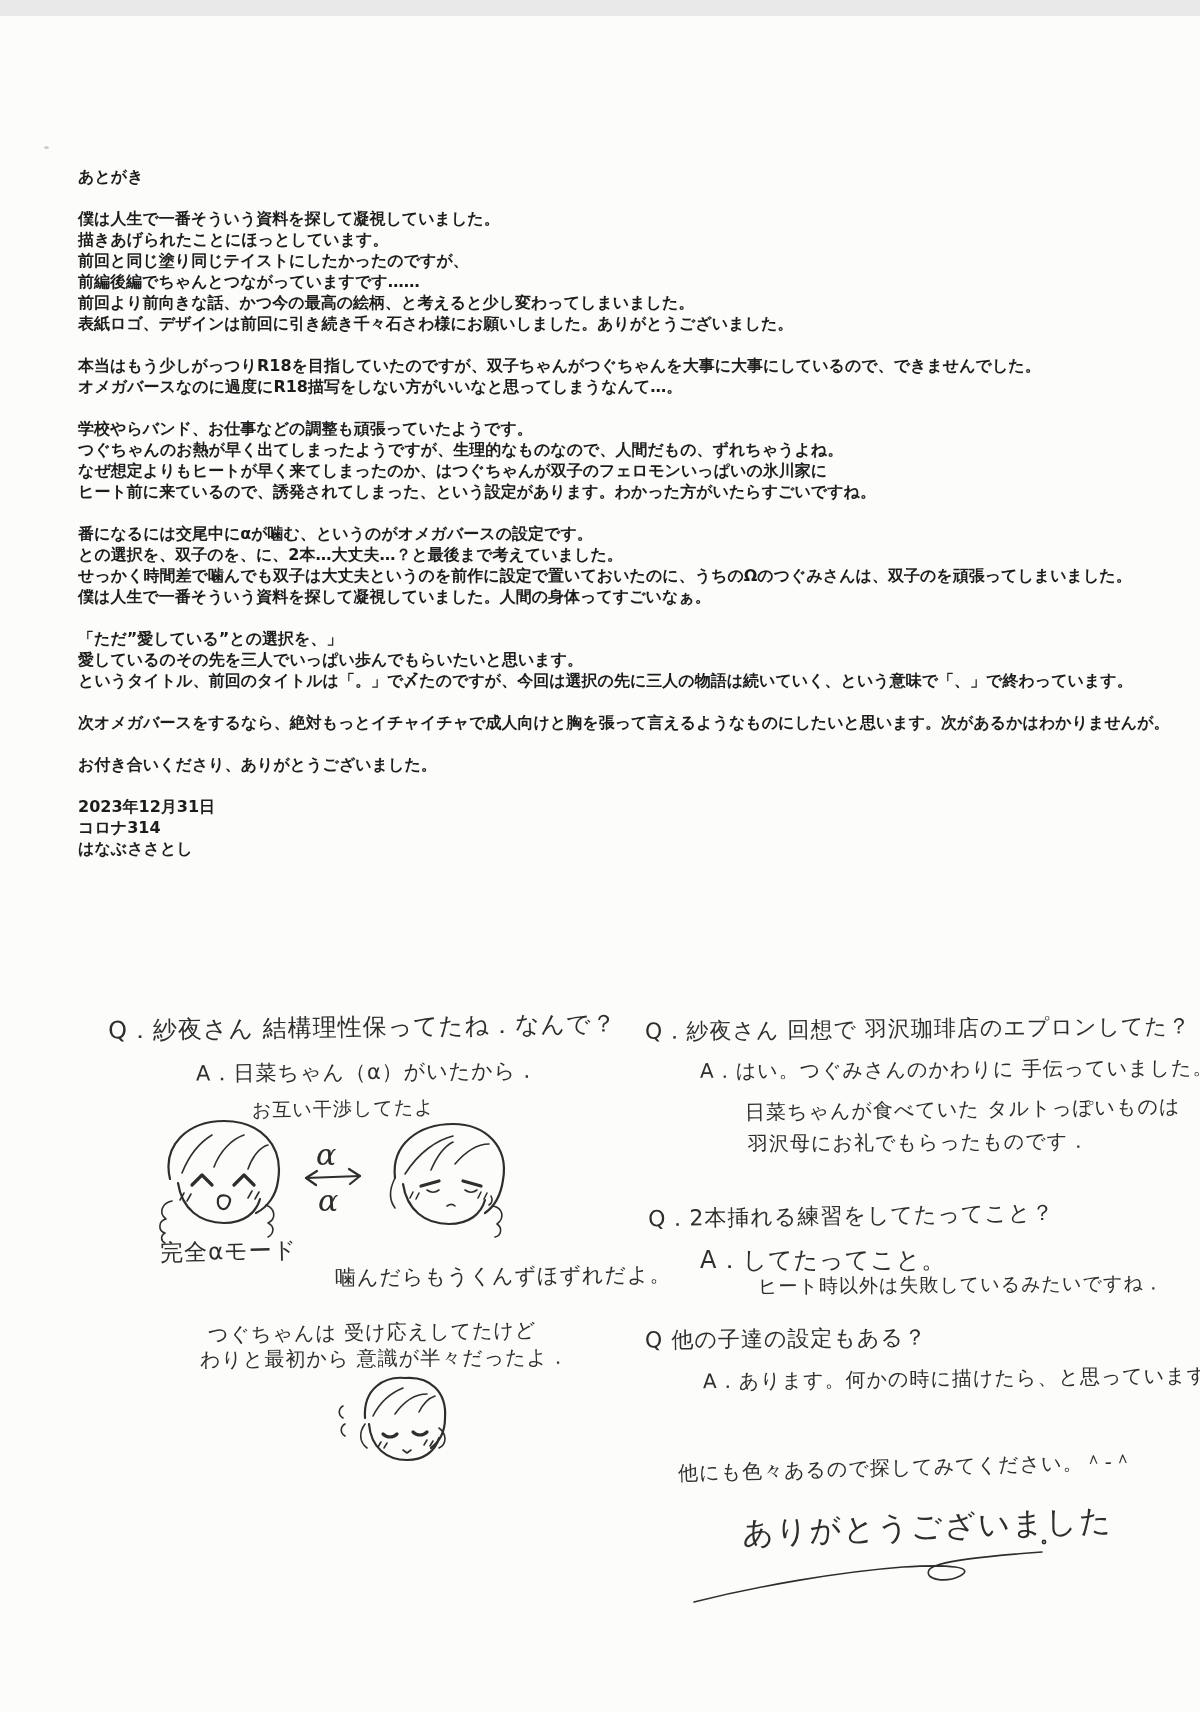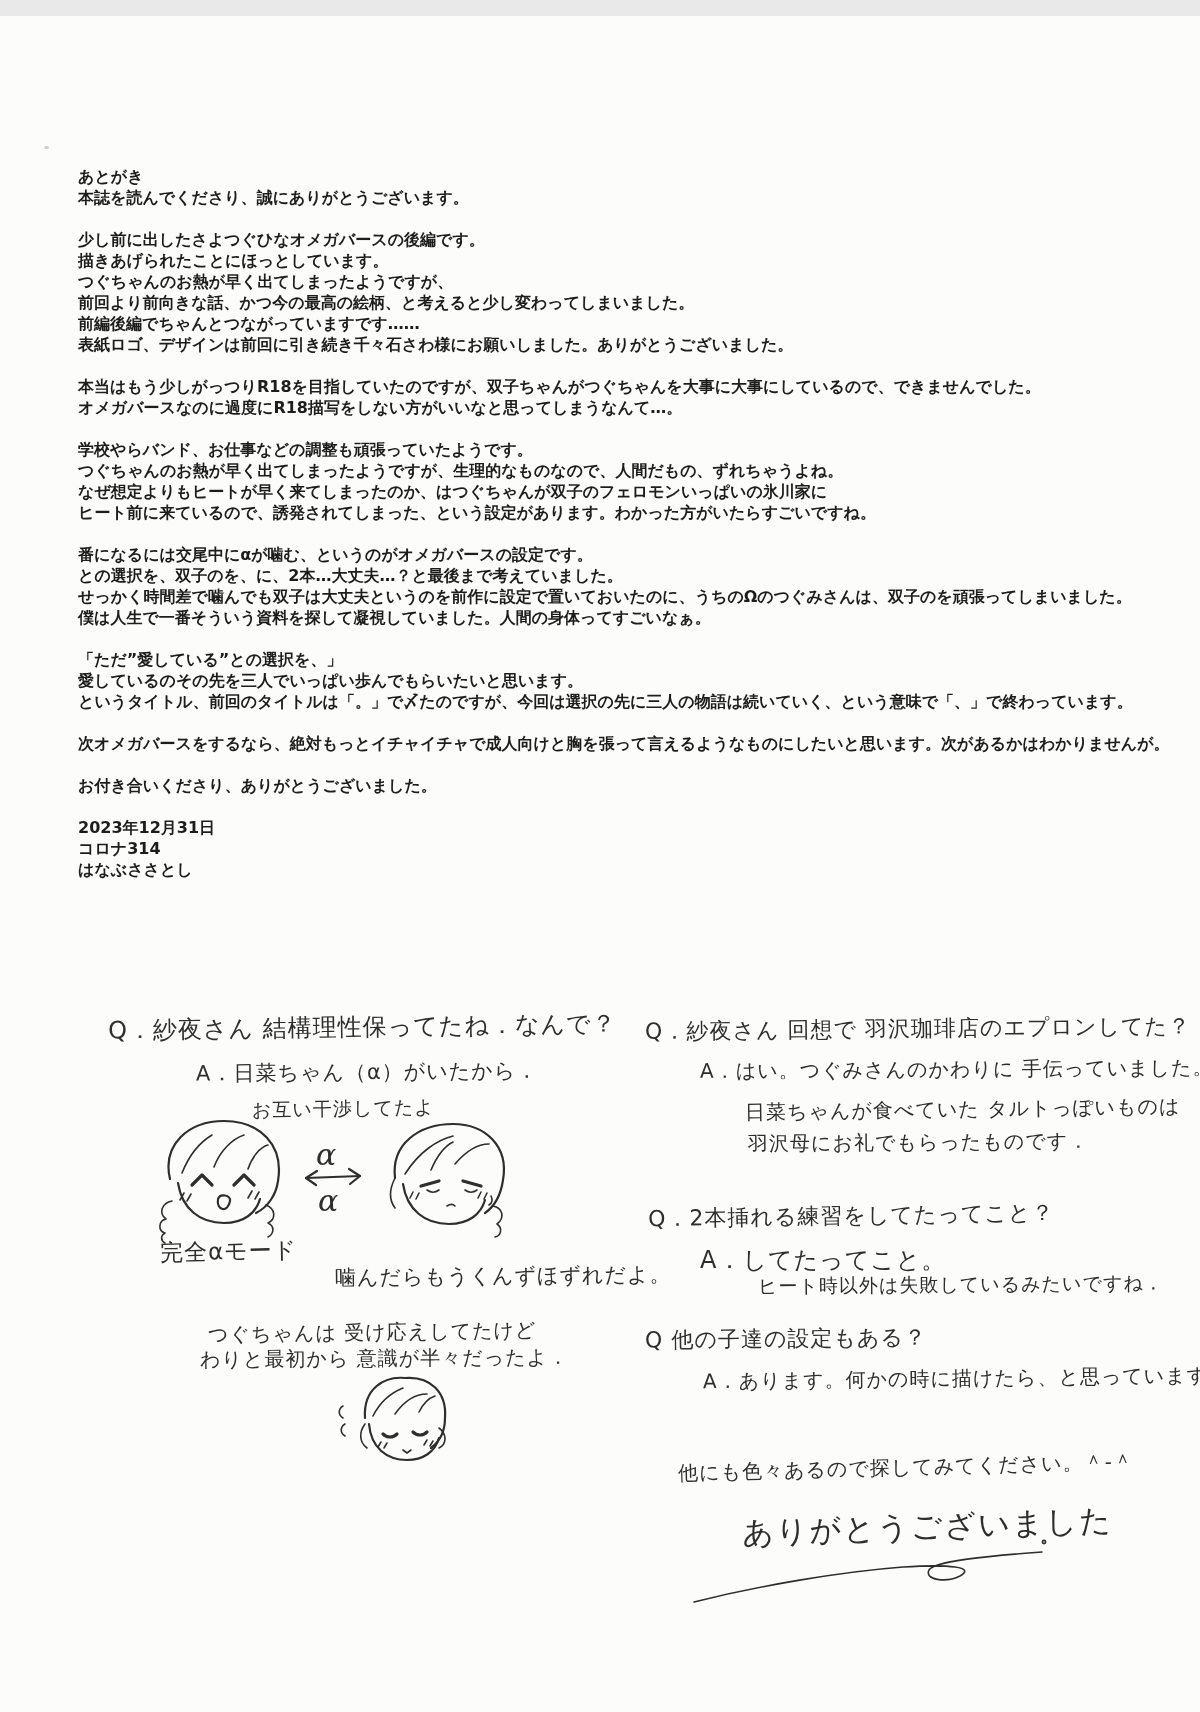--- a/index.html
+++ b/index.html
@@ -50,27 +50,26 @@
 </style>
 </head>
 <body>
 
 <div class="page">
 
   <div class="speck"></div>
 
   <div class="printed">
       <div>あとがき</div>
-      <div>本誌を読んでくださり、誠にありがとうございます。</div>
       <div>&nbsp;</div>
-      <div>少し前に出したさよつぐひなオメガバースの後編です。</div>
+      <div>僕は人生で一番そういう資料を探して凝視していました。</div>
       <div>描きあげられたことにほっとしています。</div>
-      <div>つぐちゃんのお熱が早く出てしまったようですが、</div>
+      <div>前回と同じ塗り同じテイストにしたかったのですが、</div>
+      <div>前編後編でちゃんとつながっていますです……</div>
       <div>前回より前向きな話、かつ今の最高の絵柄、と考えると少し変わってしまいました。</div>
-      <div>前編後編でちゃんとつながっていますです……</div>
       <div>表紙ロゴ、デザインは前回に引き続き千々石さわ様にお願いしました。ありがとうございました。</div>
       <div>&nbsp;</div>
       <div>本当はもう少しがっつりR18を目指していたのですが、双子ちゃんがつぐちゃんを大事に大事にしているので、できませんでした。</div>
       <div>オメガバースなのに過度にR18描写をしない方がいいなと思ってしまうなんて…。</div>
       <div>&nbsp;</div>
       <div>学校やらバンド、お仕事などの調整も頑張っていたようです。</div>
       <div>つぐちゃんのお熱が早く出てしまったようですが、生理的なものなので、人間だもの、ずれちゃうよね。</div>
       <div>なぜ想定よりもヒートが早く来てしまったのか、はつぐちゃんが双子のフェロモンいっぱいの氷川家に</div>
       <div>ヒート前に来ているので、誘発されてしまった、という設定があります。わかった方がいたらすごいですね。</div>
       <div>&nbsp;</div>

